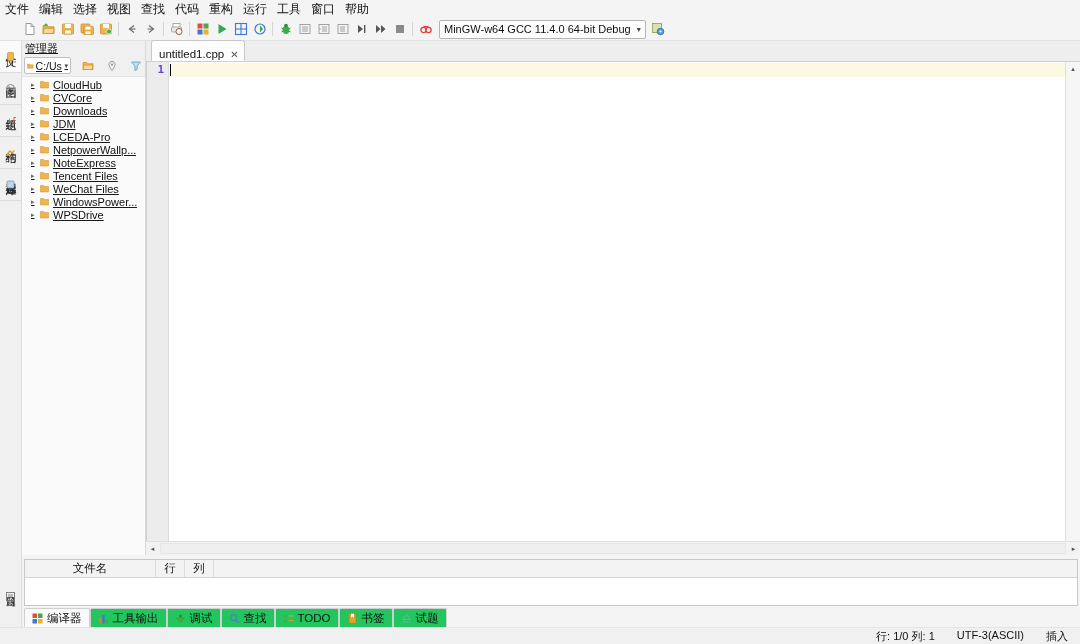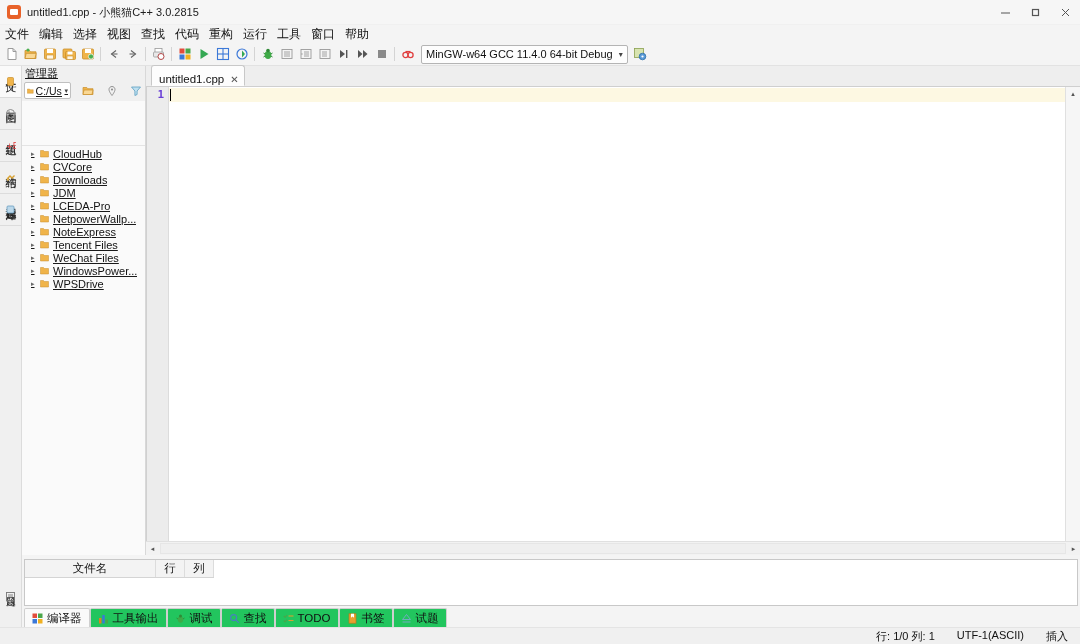--- a/index.html
+++ b/index.html
@@ -84,21 +84,21 @@
     white-space: nowrap;
     line-height: 16px;
   }
 
   
   .toolbar {
     height: 22px;
     background: #f4f4f4;
     display: flex;
     align-items: center;
-    padding-left: 2px;
+    padding-left: 20px;
     flex: 0 0 auto;
     border-bottom: 1px solid #e2e2e2;
   }
   .tb {
     width: 17px; height: 18px;
     margin: 0 1px;
     display: flex; align-items: center; justify-content: center;
     position: relative;
   }
   .tb svg { display: block; }
@@ -212,21 +212,20 @@
     width: 14px; height: 15px;
     display: flex; align-items: center; justify-content: center;
     flex: 0 0 auto;
   }
   .tree {
     flex: 1 1 auto;
     background: #fafafa;
     overflow: hidden;
     padding-top: 1px;
     border-top: 1px solid #e4e4e4;
-    margin-top: 44px;
   }
   .tree-row {
     height: 13px;
     display: flex;
     align-items: center;
     padding-left: 20px;
     font-size: 11px;
     color: #111;
     white-space: nowrap;
   }
@@ -392,21 +391,21 @@
     display: flex;
     flex-direction: column;
     min-width: 0;
     padding: 2px 2px 0 0;
   }
   .result-table {
     background: #fff;
     border: 1px solid #c8c8c8;
     height: 45px;
     display: flex;
-    flex-direction: row;
+    flex-direction: column;
     margin: 2px 0 0 2px;
   }
   .rt-head {
     height: 17px;
     background: #f3f3f3;
     display: flex;
     border-bottom: 1px solid #d4d4d4;
     font-size: 11.5px;
     color: #111;
   }
@@ -460,44 +459,20 @@
     display: flex;
     gap: 22px;
     padding-right: 12px;
   }
 </style>
 </head>
 <body>
 
 <div id="app">
 
-  <div class="titlebar">
-    <div class="app-icon">
-        <div class="panda"></div>
-      </div>
-    <span class="title-text">untitled1.cpp - 小熊猫C++ 3.0.2815</span>
-    <div class="winbtns">
-      <div class="winbtn">
-        <svg width="11" height="11" viewBox="0 0 11 11">
-            <line x1="1" y1="6" x2="10" y2="6" stroke="#555" stroke-width="1"></line>
-          </svg>
-      </div>
-      <div class="winbtn">
-        <svg width="11" height="11" viewBox="0 0 11 11">
-            <rect x="2.5" y="2.5" width="6" height="6" fill="none" stroke="#555" stroke-width="1.2"></rect>
-          </svg>
-      </div>
-      <div class="winbtn">
-        <svg width="11" height="11" viewBox="0 0 11 11">
-            <line x1="2" y1="2" x2="9" y2="9" stroke="#555" stroke-width="1"></line>
-            <line x1="9" y1="2" x2="2" y2="9" stroke="#555" stroke-width="1"></line>
-          </svg>
-      </div>
-    </div>
-  </div>
 
   <div class="menubar">
     <span class="menu-item">文件</span>
     <span class="menu-item">编辑</span>
     <span class="menu-item">选择</span>
     <span class="menu-item">视图</span>
     <span class="menu-item">查找</span>
     <span class="menu-item">代码</span>
     <span class="menu-item">重构</span>
     <span class="menu-item">运行</span>
@@ -965,18 +940,18 @@
             </span>
           <span>试题</span>
         </div>
       </div>
     </div>
   </div>
 
   <div class="statusbar">
     <span class="sright">
       <span>行: 1/0 列: 1</span>
-      <span>UTF-1(ASCII)</span>
+      <span>UTF-3(ASCII)</span>
       <span>插入</span>
     </span>
   </div>
 
 </div>
 
 </body></html>

